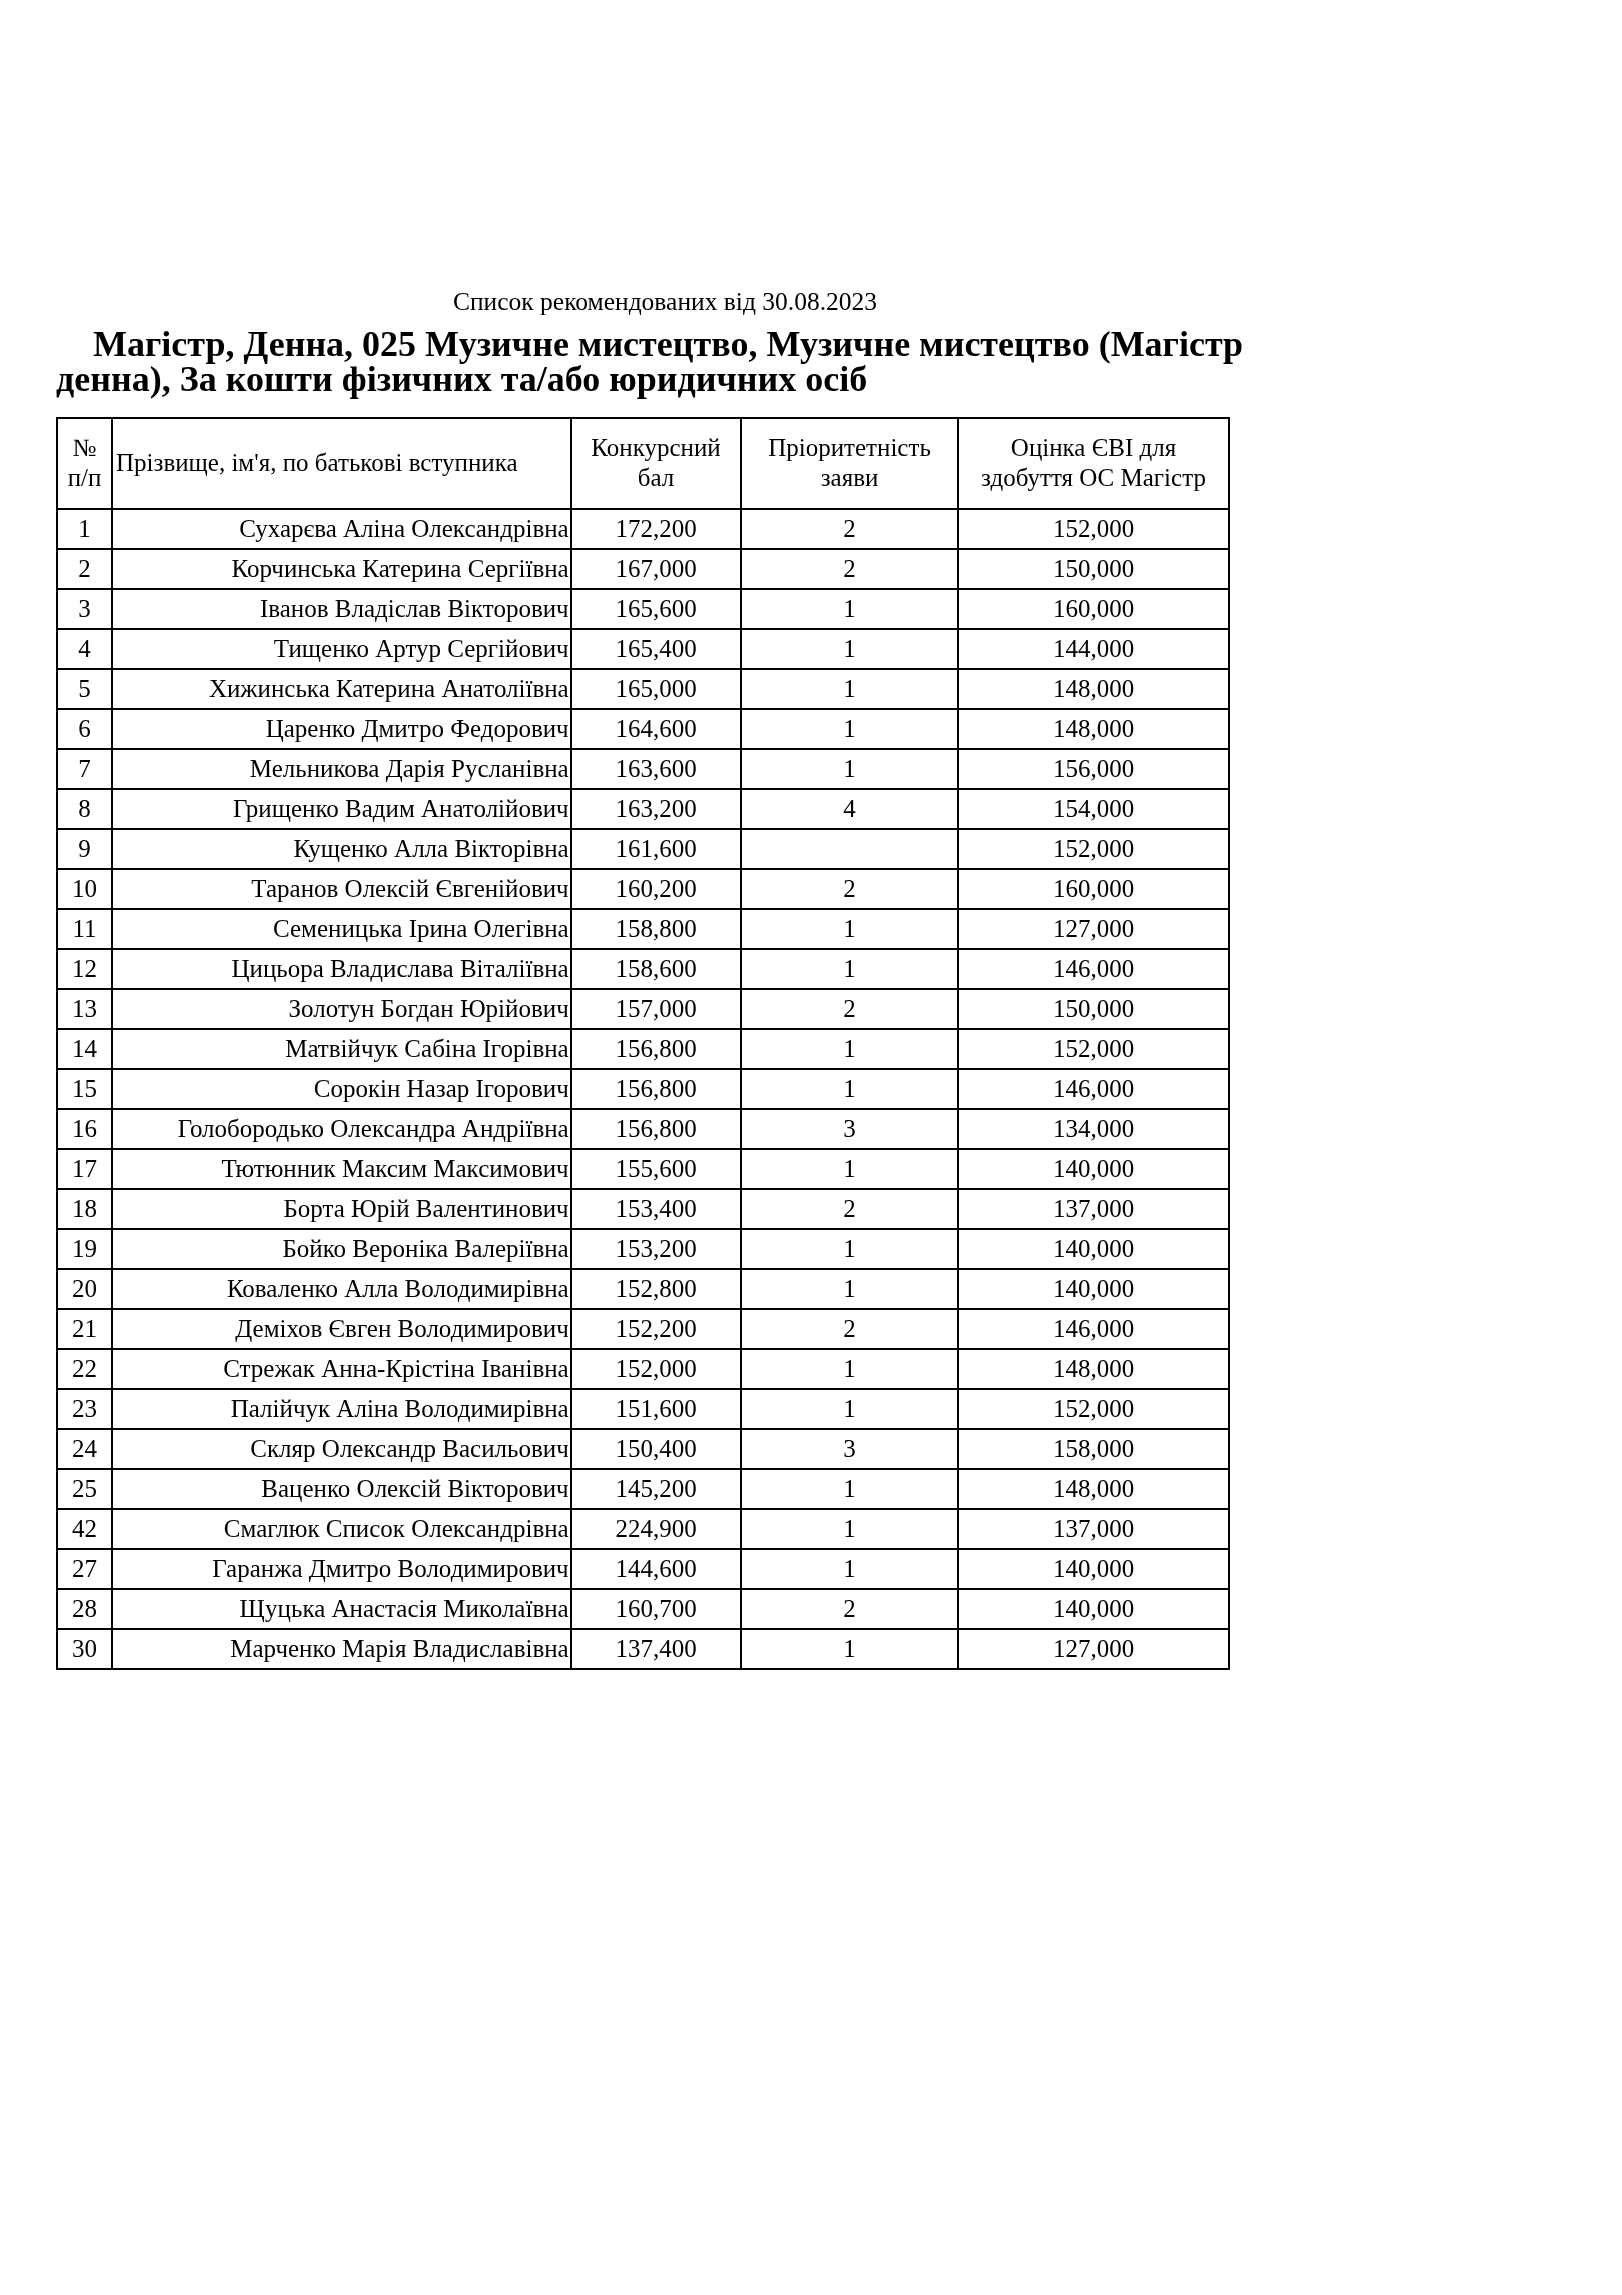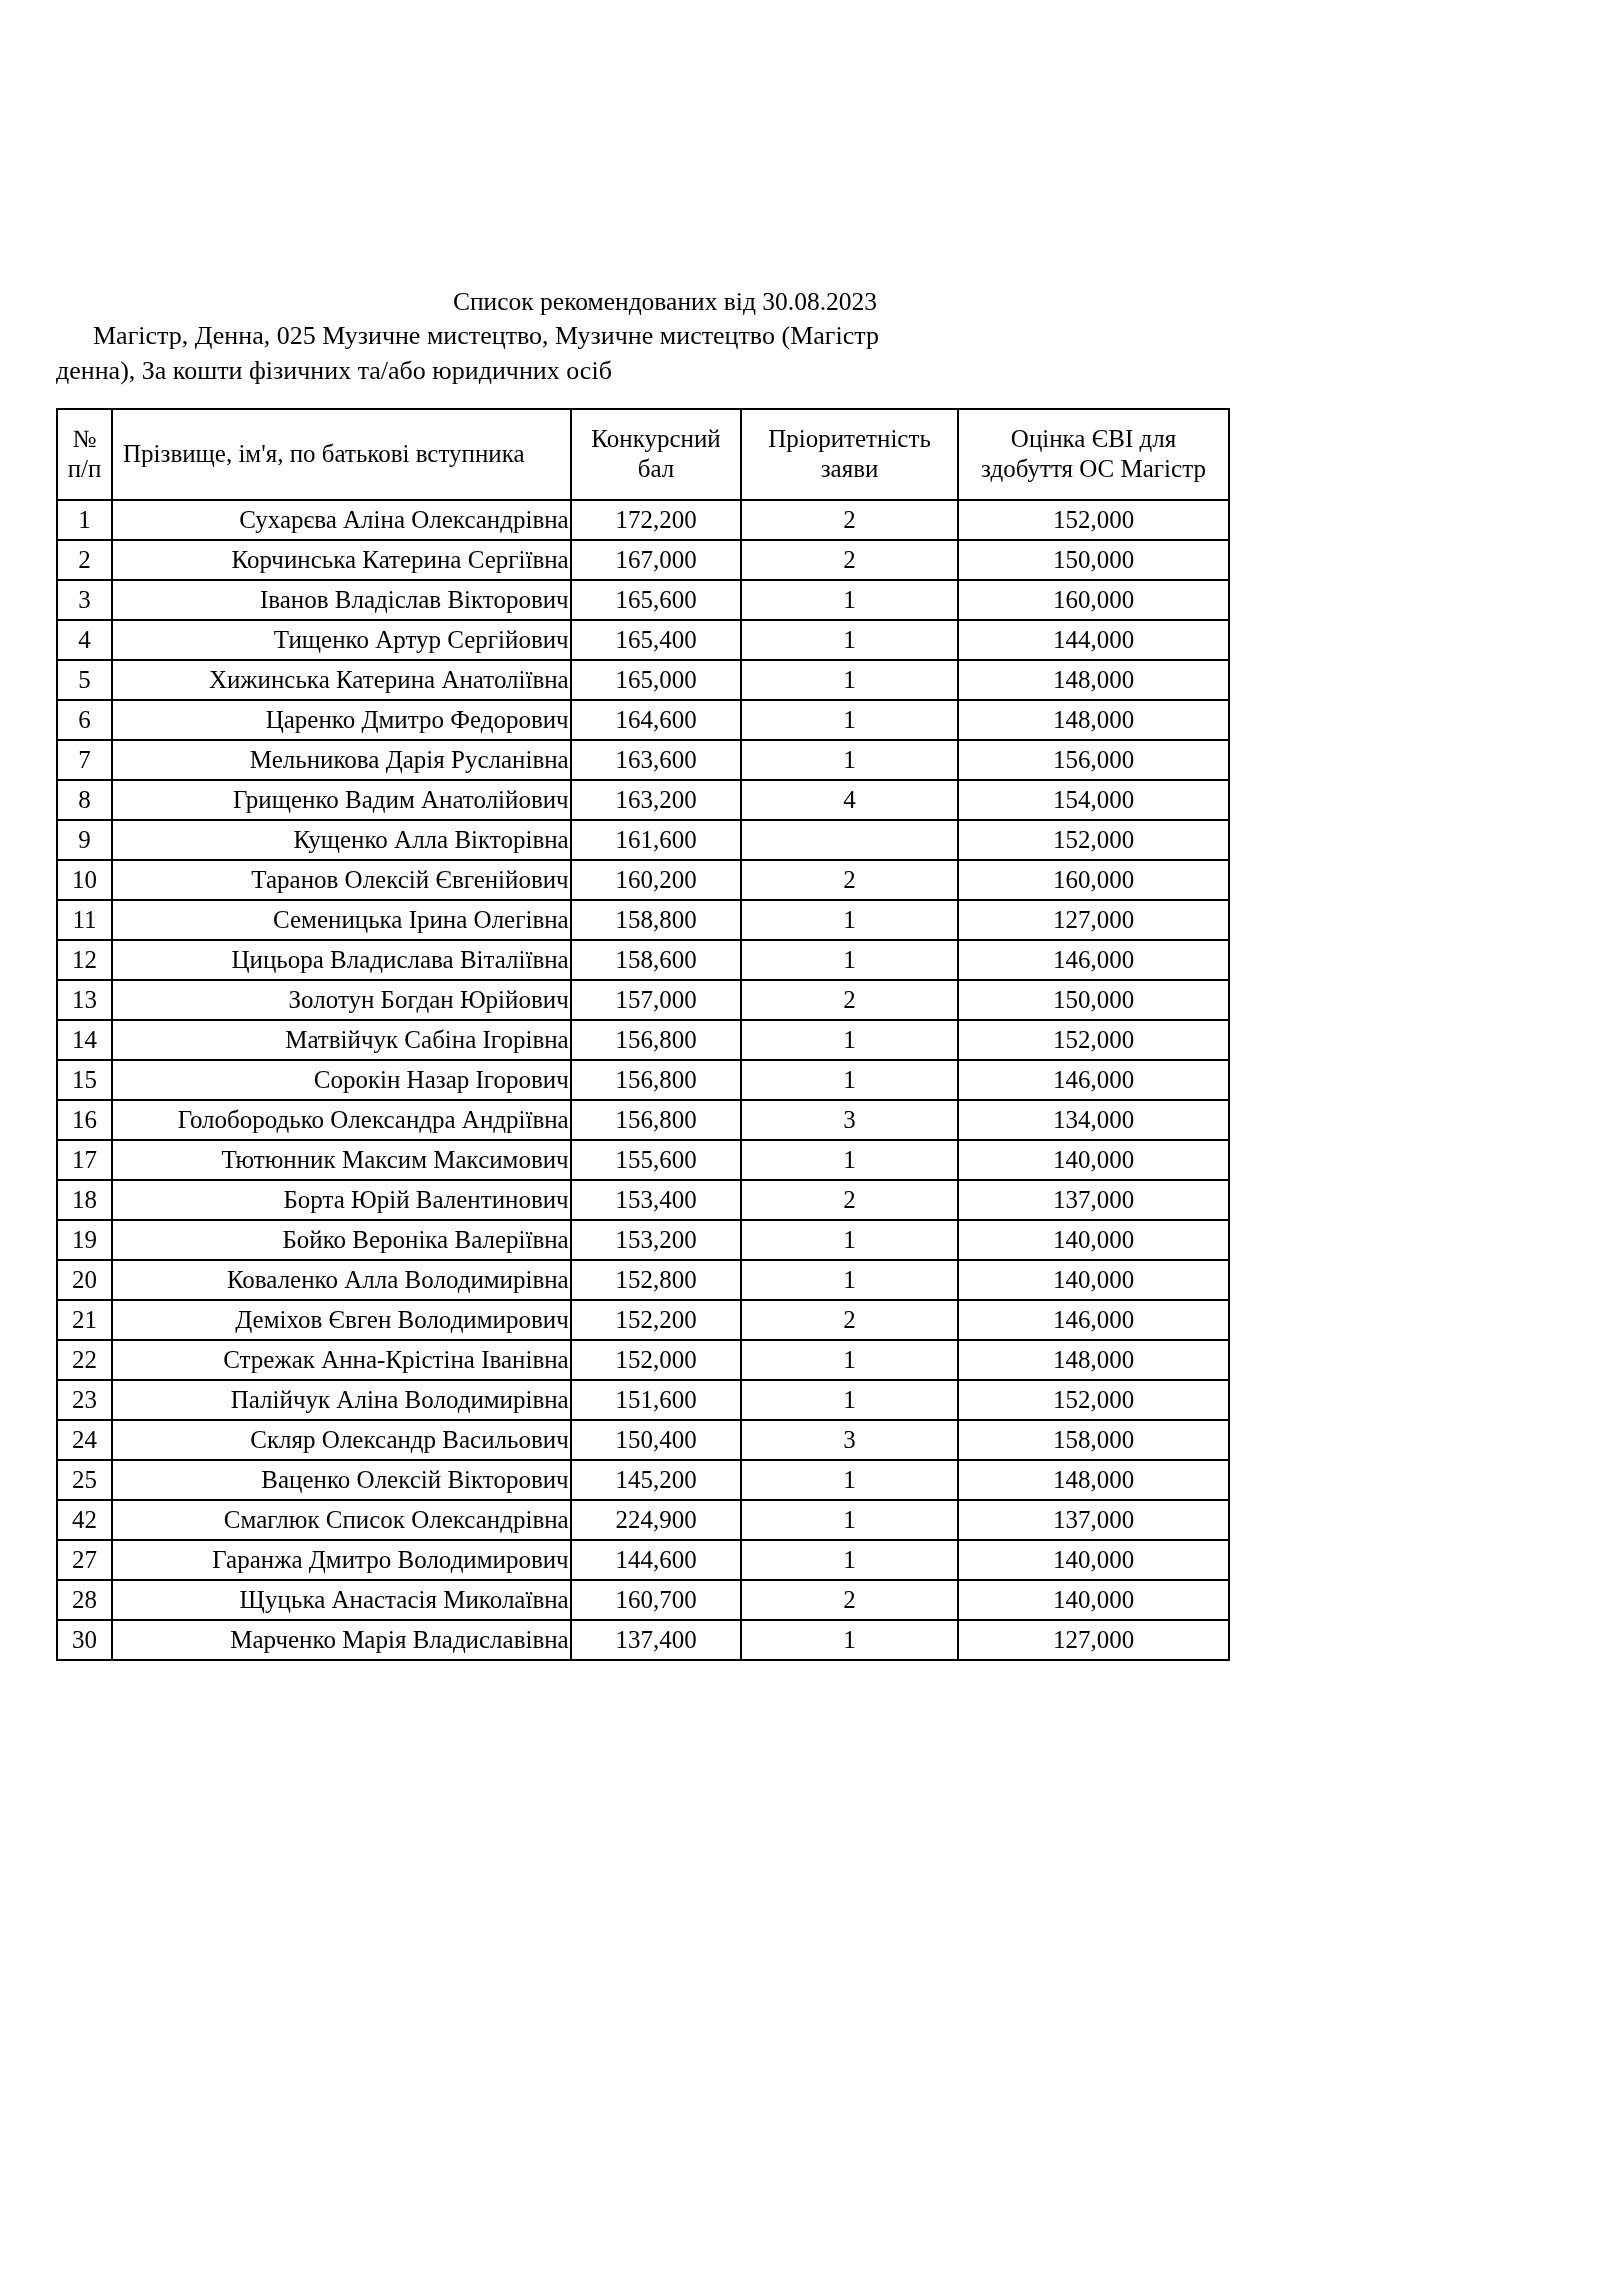--- a/index.html
+++ b/index.html
@@ -21,24 +21,24 @@
     width: 1218px;
   }
   .doc-title {
     margin-top: 286px;
     text-align: center;
     font-size: 25.5px;
     line-height: 31px;
     font-weight: normal;
   }
   .doc-subtitle {
-    margin-top: 1px;
-    font-size: 26px;
+    margin-top: 10px;
+    font-size: 36px;
     line-height: 35px;
-    font-weight: normal;
+    font-weight: bold;
     white-space: pre-line;
     text-indent: 37px;
   }
   table.applicants {
     border-collapse: collapse;
     table-layout: fixed;
     width: 1173px;
     margin-top: 19.6px;
   }
   table.applicants th,
@@ -51,21 +51,21 @@
     font-size: 25px;
     line-height: 30px;
     text-align: center;
     vertical-align: middle;
     height: 89px;
     padding: 0 1.3px;
     white-space: pre-line;
   }
   table.applicants th.col-name {
     text-align: left;
-    padding-left: 10px;
+    padding-left: 3px;
   }
   table.applicants td {
     font-size: 25px;
     line-height: 29px;
     height: 38px;
     vertical-align: middle;
     padding: 0 1.3px;
     white-space: nowrap;
   }
   td.col-num, td.col-score, td.col-priority, td.col-evi {

